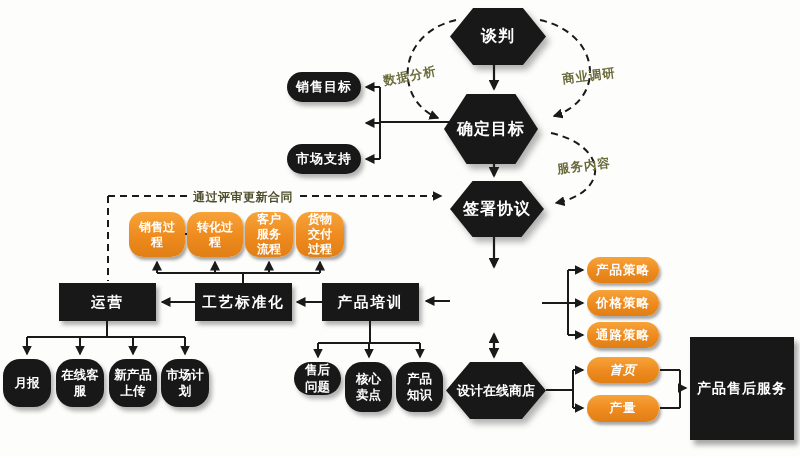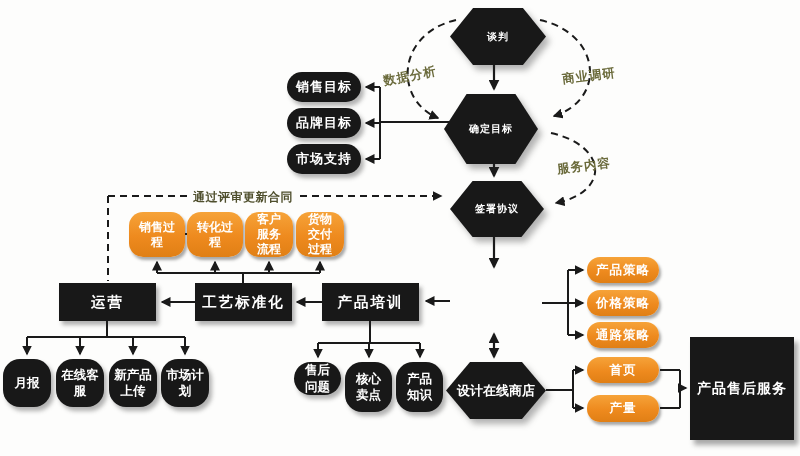--- a/index.html
+++ b/index.html
@@ -6,21 +6,21 @@
   #stage{
     position:relative;width:800px;height:456px;background:#fdfdfc;overflow:hidden;
     font-family:"Liberation Sans","DejaVu Sans",sans-serif;
   }
   #wires{position:absolute;left:0;top:0;width:800px;height:456px;}
   .node{position:absolute;display:flex;align-items:center;justify-content:center;
     text-align:center;color:#fff;font-weight:700;box-sizing:border-box;}
   .hex{
     background:var(--black,#181818);
     clip-path:polygon(24% 0,76% 0,100% 50%,76% 100%,24% 100%,0 50%);
-    font-size:10px;letter-spacing:1px;
+    font-size:16px;letter-spacing:1px;
   }
   .hexwrap{position:absolute;filter:drop-shadow(4px 5px 3px rgba(40,40,40,.35));}
   .hexwrap .hex{position:relative;width:100%;height:100%;}
   .blackpill{background:var(--black,#181818);border-radius:15px;font-size:13px;
     box-shadow:3px 4px 4px rgba(40,40,40,.35);letter-spacing:1px;}
   .bigpill{background:var(--black,#181818);border-radius:17px;font-size:12.5px;
     box-shadow:3px 4px 4px rgba(40,40,40,.35);line-height:1.3;padding:2px 5px;}
   .blackrect{background:var(--black,#181818);font-size:14.5px;letter-spacing:2px;
     box-shadow:3px 4px 4px rgba(40,40,40,.35);}
   .orangepill{
@@ -126,21 +126,20 @@
     <div class="node hex">确定目标</div>
   </div>
   <div class="hexwrap" style="left:450px;top:181px;width:94px;height:56px;">
     <div class="node hex">签署协议</div>
   </div>
   <div class="hexwrap" style="left:446px;top:362px;width:100px;height:57px;">
     <div class="node hex" style="font-size:13px;letter-spacing:0;">设计在线商店</div>
   </div>
 
   <div class="node blackpill" style="left:287px;top:72px;width:74px;height:30px;">销售目标</div>
-  <div class="node blackpill" style="left:287px;top:108px;width:74px;height:30px;">品牌目标</div>
   <div class="node orangepill" style="left:129px;top:212px;width:56px;height:45px;">销售过程</div>
 
   <div class="node blackpill" style="left:287px;top:144px;width:74px;height:30px;">市场支持</div>
   <div class="node orangepill" style="left:187px;top:212px;width:56px;height:45px;">转化过程</div>
   <div class="node orangepill" style="left:245px;top:212px;width:48px;height:45px;">客户服务流程</div>
   <div class="node orangepill" style="left:296px;top:212px;width:48px;height:45px;">货物交付过程</div>
 
   <div class="node blackrect" style="left:59px;top:283px;width:97px;height:38px;">运营</div>
   <div class="node blackrect" style="left:195px;top:283px;width:97px;height:38px;">工艺标准化</div>
   <div class="node blackrect" style="left:322px;top:283px;width:97px;height:38px;">产品培训</div>
@@ -151,21 +150,21 @@
   <div class="node bigpill" style="left:161px;top:359px;width:48px;height:48px;">市场计划</div>
 
   <div class="node bigpill" style="left:294px;top:362px;width:47px;height:33px;">售后问题</div>
   <div class="node bigpill" style="left:345px;top:362px;width:47px;height:50px;">核心卖点</div>
   <div class="node bigpill" style="left:396px;top:362px;width:47px;height:50px;">产品知识</div>
 
   <div class="node orangesmall" style="left:587px;top:257px;width:72px;height:26px;">产品策略</div>
   <div class="node orangesmall" style="left:587px;top:290px;width:72px;height:26px;">价格策略</div>
   <div class="node orangesmall" style="left:587px;top:322px;width:72px;height:26px;">通路策略</div>
 
-  <div class="node orangesmall" style="left:587px;top:357px;width:72px;height:26px;">首页</div>
+  <div class="node orangesmall" style="left:587px;top:357px;width:72px;height:26px;font-style:italic;">首页</div>
   <div class="node orangesmall" style="left:587px;top:395px;width:72px;height:27px;">产量</div>
 
   <div class="node servicebox" style="left:690px;top:337px;width:104px;height:103px;">产品售后服务</div>
 
   <div class="annot" style="left:383px;top:68px;transform:rotate(-11deg);">数据分析</div>
   <div class="annot" style="left:562px;top:68px;transform:rotate(-7deg);">商业调研</div>
   <div class="annot" style="left:557px;top:158px;transform:rotate(-7deg);">服务内容</div>
   <div class="looplabel" style="left:190px;top:189px;">通过评审更新合同</div>
 
 </div>

